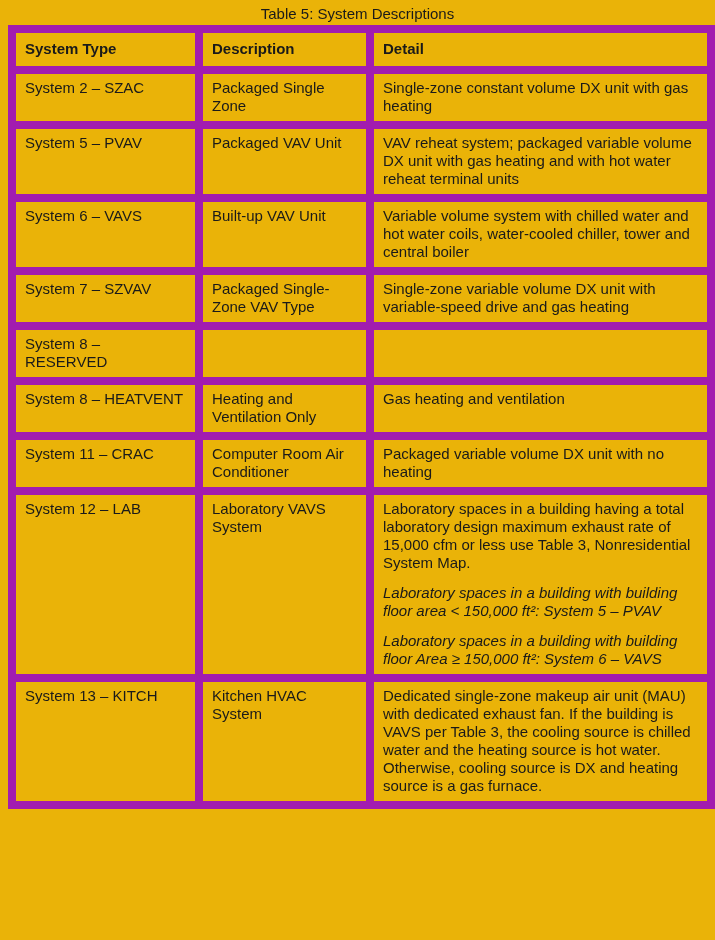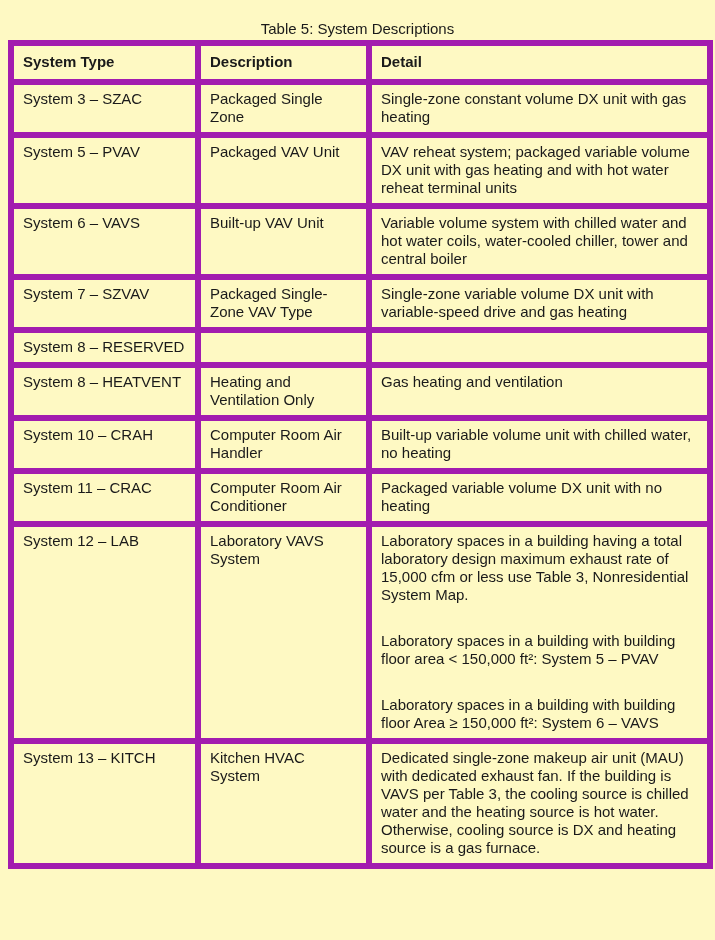--- a/index.html
+++ b/index.html
@@ -3,61 +3,61 @@
 <meta charset="utf-8">
 <style>
   html, body {
     margin: 0;
     padding: 0;
     background: #ffffff;
   }
   .page {
     width: 715px;
     height: 940px;
-    background: #fef9c3;
+    background: #eab308;
     box-sizing: border-box;
-    padding-top: 20px;
+    padding-top: 5px;
     font-family: "Liberation Sans", "DejaVu Sans", sans-serif;
     color: #1a1a1a;
     overflow: hidden;
   }
   .table-title {
     text-align: center;
     font-size: 15px;
     line-height: 18px;
     margin: 0 0 2px 0;
     color: #1a1a1a;
   }
   table.desc-table {
     border-collapse: collapse;
     table-layout: fixed;
     margin-left: 8px;
     width: 699px;
     border: 3px solid #000000;
     border-bottom-width: 4px;
   }
   .desc-table th, .desc-table td {
-    border: 6px solid #a21caf;
+    border: 8px solid #a21caf;
     vertical-align: top;
     text-align: left;
     padding: 5px 10px 6px 9px;
     font-size: 15px;
     line-height: 1.2;
     word-wrap: break-word;
   }
   .desc-table th {
     font-weight: bold;
     padding-top: 7px;
     padding-bottom: 8px;
   }
   .col-type  { width: 187px; }
   .col-desc  { width: 171px; }
   .col-detail{ width: 341px; }
   .detail-para { margin: 0; }
-  .detail-para + .detail-para { margin-top: 28px; }
+  .detail-para + .detail-para { margin-top: 12px; font-style: italic; }
 </style>
 </head>
 <body>
 
 <div class="page">
 
   <div class="table-title">Table 5: System Descriptions</div>
 
   <table class="desc-table">
     <colgroup>
@@ -67,21 +67,21 @@
     </colgroup>
     <thead>
       <tr>
         <th>System Type</th>
         <th>Description</th>
         <th>Detail</th>
       </tr>
     </thead>
     <tbody>
       <tr>
-        <td>System 3 – SZAC</td>
+        <td>System 2 – SZAC</td>
         <td>Packaged Single Zone</td>
         <td>Single-zone constant volume DX unit with gas heating</td>
       </tr>
       <tr>
         <td>System 5 – PVAV</td>
         <td>Packaged VAV Unit</td>
         <td>VAV reheat system; packaged variable volume DX unit with gas heating and with hot water reheat terminal units</td>
       </tr>
       <tr>
         <td>System 6 – VAVS</td>
@@ -97,25 +97,20 @@
         <td>System 8 – RESERVED</td>
         <td></td>
         <td></td>
       </tr>
       <tr>
         <td>System 8 – HEATVENT</td>
         <td>Heating and Ventilation Only</td>
         <td>Gas heating and ventilation</td>
       </tr>
       <tr>
-        <td>System 10 – CRAH</td>
-        <td>Computer Room Air Handler</td>
-        <td>Built-up variable volume unit with chilled water, no heating</td>
-      </tr>
-      <tr>
         <td>System 11 – CRAC</td>
         <td>Computer Room Air Conditioner</td>
         <td>Packaged variable volume DX unit with no heating</td>
       </tr>
       <tr>
         <td>System 12 – LAB</td>
         <td>Laboratory VAVS System</td>
         <td>
           <p class="detail-para">Laboratory spaces in a building having a total laboratory design maximum exhaust rate of 15,000 cfm or less use Table 3, Nonresidential System Map.</p>
           <p class="detail-para">Laboratory spaces in a building with building floor area &lt; 150,000 ft²: System 5 – PVAV</p>

